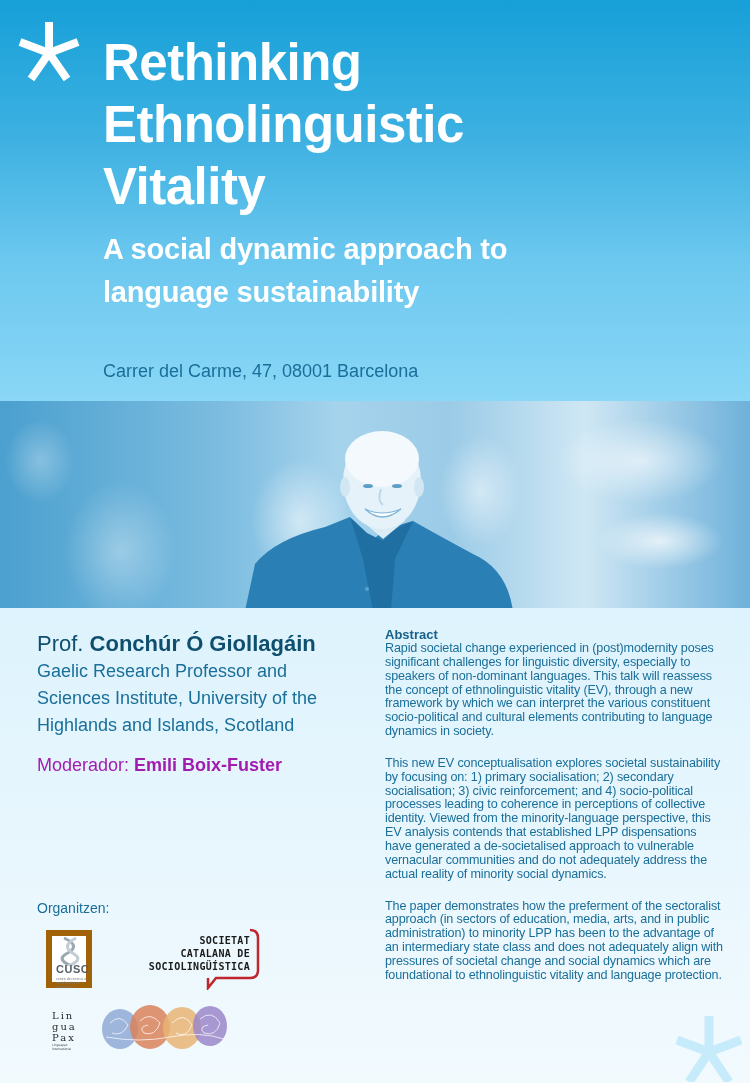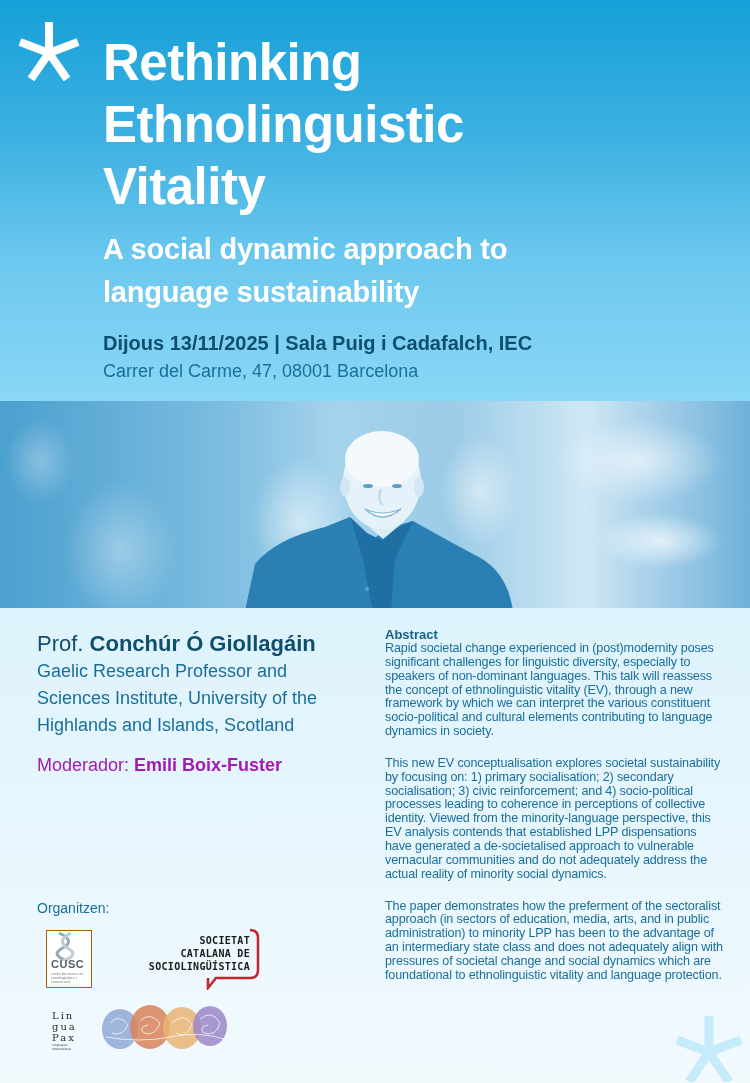--- a/index.html
+++ b/index.html
@@ -68,21 +68,21 @@
     }
     .moderator b { font-weight: bold; }
 
     
     .org-label {
       position: absolute; left: 37px; top: 899px;
       font-size: 14px; line-height: 18px; color: #1a6f9a;
     }
     .logo-cusc {
       position: absolute; left: 46px; top: 930px; width: 46px; height: 58px;
-      background: #ffffff; border: 1px solid #a16207;
+      background: #ffffff; border: 6px solid #a16207;
     }
     .logo-cusc .cusc-text {
       position: absolute; left: 4px; top: 27px; font-size: 11px; font-weight: bold;
       color: #555f66; letter-spacing: 0.5px;
     }
     .logo-cusc .cusc-sub {
       position: absolute; left: 4px; top: 41px; width: 38px;
       font-size: 3.5px; line-height: 4px; color: #777;
     }
     .logo-scs {
@@ -141,21 +141,20 @@
     <div>Rethinking</div>
     <div>Ethnolinguistic</div>
     <div>Vitality</div>
   </h1>
 
   <h2 class="subtitle">
     <div>A social dynamic approach to</div>
     <div>language sustainability</div>
   </h2>
 
-  <div class="date-line">Dijous 13/11/2025 | Sala Puig i Cadafalch, IEC</div>
   <div class="address-line">Carrer del Carme, 47, 08001 Barcelona</div>
 </div>
 
 <div class="photo">
   <svg class="person" viewBox="0 0 270 182">
 
     <path d="M0 182 L10 135 Q30 110 80 98 L105 88 L120 118 L140 100 L168 92 Q200 110 228 125 Q262 140 268 182 Z" fill="#2a7fb4"></path>
     <path d="M105 88 L118 130 L128 182 L146 182 L150 130 L168 92 L150 100 L138 112 L122 104 Z" fill="#1f6fa3"></path>
     <circle cx="122" cy="160" r="2" fill="#5aa2cc"></circle>
 

